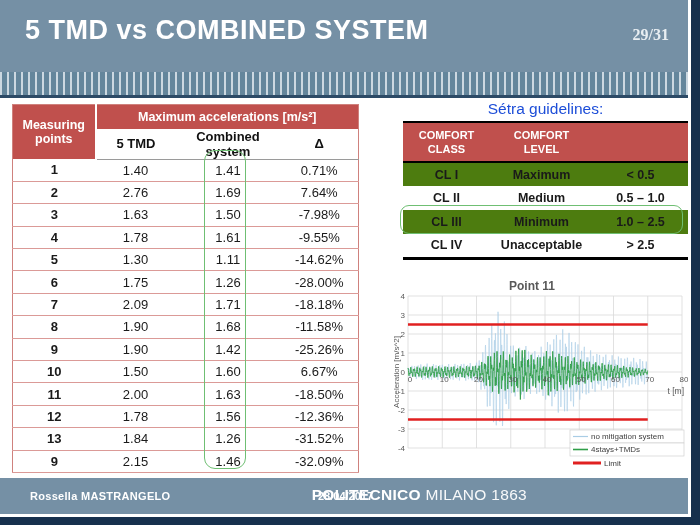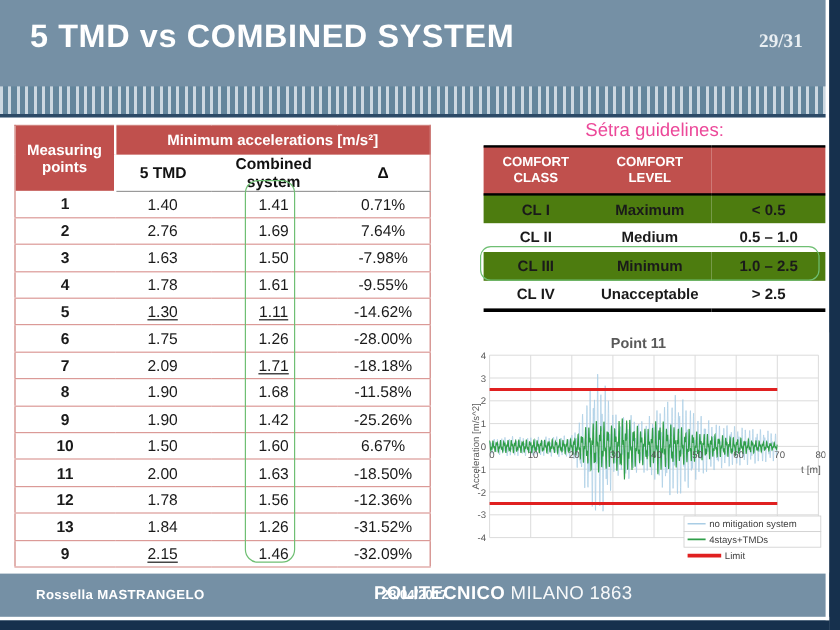--- a/index.html
+++ b/index.html
@@ -40,36 +40,36 @@
   .acc-table col.c3{width:105px}.acc-table col.c4{width:78px}
   .acc-table th,.acc-table td{text-align:center;vertical-align:middle;padding:0;}
   .acc-table thead tr.r1{height:24px}
   .acc-table thead tr.r2{height:22px}
   .acc-table .red{background:#c0504d;color:#fff;font-weight:700;font-size:12.5px;line-height:1.15;}
   .acc-table .mp{border-right:2px solid #fff;}
   .acc-table tr.sub th{background:#fff;color:#111;font-weight:700;border-bottom:1px solid #9a9a9a;font-size:13px;}
   .acc-table tbody tr{height:22.4px;border-bottom:1px solid #db9a97;}
   .acc-table tbody th{font-weight:700;}
   .acc-table tbody td{font-weight:400;}
-  .u{text-decoration:underline;text-underline-offset:2px;}
+  .u{text-underline-offset:2px;}
 
   
   .green-col{
     position:absolute;left:204px;top:52px;width:40px;height:317px;
     border:1.6px solid #6fbf73;border-radius:11px;pointer-events:none;
   }
   .green-row{
     position:absolute;left:400px;top:107px;width:281px;height:27px;
     border:1.6px solid #6fbf73;border-radius:9px;pointer-events:none;
   }
 
   
   .setra-title{
     position:absolute;left:403px;top:2px;width:285px;
-    text-align:center;font-size:15.5px;color:#ec4899;
+    text-align:center;font-size:15.5px;color:#1d4ed8;
   }
   .setra-table{
     position:absolute;left:403px;top:23px;width:285px;
     border-collapse:collapse;table-layout:fixed;
     border-top:2px solid #000;border-bottom:3px solid #000;
     font-size:12.5px;color:#1a1a1a;
   }
   .setra-table col.s1{width:87px}.setra-table col.s2{width:103px}.setra-table col.s3{width:95px}
   .setra-table thead th{
     background:#c0504d;color:#fff;font-weight:700;font-size:11px;line-height:1.3;
@@ -116,21 +116,21 @@
         <col class="c2">
         <col class="c3">
         <col class="c4">
       </colgroup>
     <thead>
       <tr class="r1">
         <th class="red mp" rowspan="2">
           <span>Measuring</span><br>
           <span>points</span>
         </th>
-        <th class="red group" colspan="3">Minimum accelerations [m/s²]</th>
+        <th class="red group" colspan="3">Maximum accelerations [m/s²]</th>
       </tr>
       <tr class="r2 sub">
         <th>5 TMD</th>
         <th>Combined system</th>
         <th>Δ</th>
       </tr>
     </thead>
     <tbody id="acc-body">
         <tr>
           <th>1</th>

